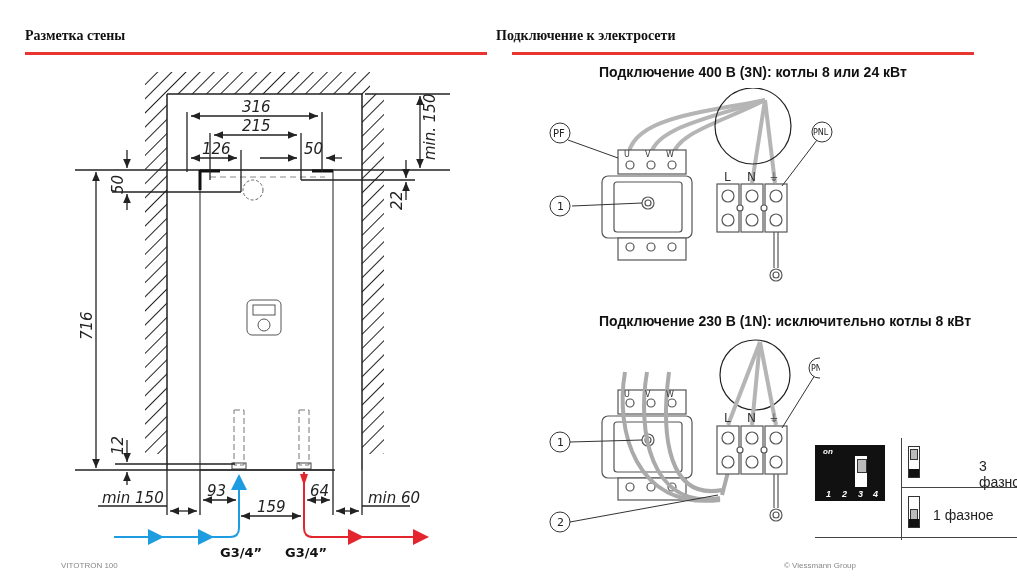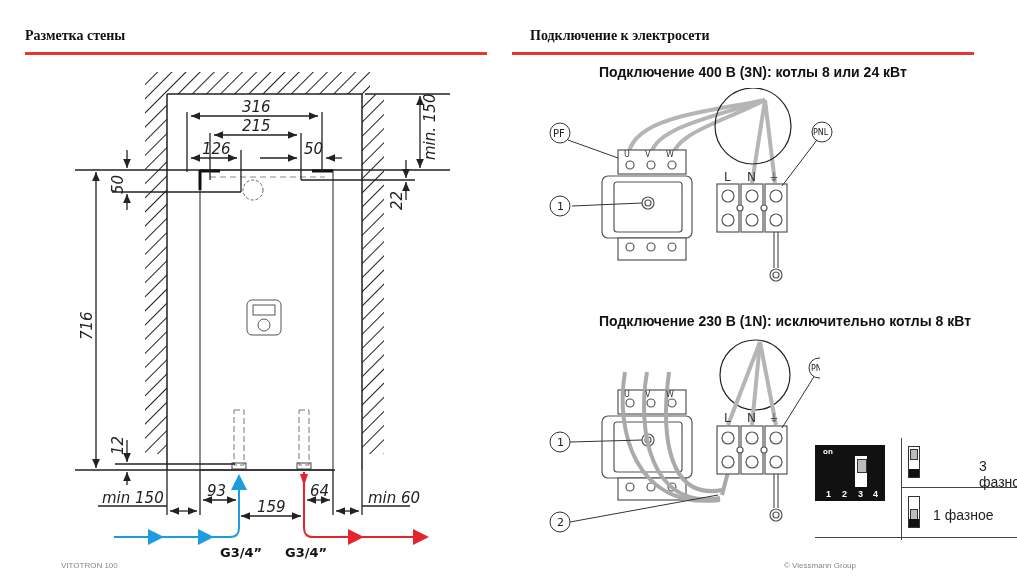--- a/index.html
+++ b/index.html
@@ -11,21 +11,21 @@
   svg text { font-family:"DejaVu Sans", sans-serif; }
   .dim { font-style:italic; font-size:15px; fill:#222; }
   .pipe-label { font-weight:bold; font-size:13px; fill:#111; font-family:"DejaVu Sans", sans-serif; }
   .phase-lbl { position:absolute; font-size:14px; color:#222; }
 </style>
 </head>
 <body>
 
 <div class="sec-title" style="left:25px;">Разметка стены</div>
 <div class="rule" style="left:25px; width:462px;"></div>
-<div class="sec-title" style="left:530px;">Подключение к электросети</div>
+<div class="sec-title" style="left:496px;">Подключение к электросети</div>
 <div class="rule" style="left:512px; width:462px;"></div>
 
 <svg style="position:absolute; left:70px; top:60px;" width="380" height="500" viewBox="0 0 380 500">
   <defs>
     <pattern id="hatch" width="10" height="10" patternUnits="userSpaceOnUse" patternTransform="rotate(45)">
       <line x1="0" y1="0" x2="0" y2="10" stroke="#222" stroke-width="2"></line>
     </pattern>
     <marker id="ah" markerWidth="8" markerHeight="8" refX="7" refY="4" orient="auto-start-reverse">
       <path d="M0,1 L7,4 L0,7 z" fill="#222"></path>
     </marker>
@@ -247,21 +247,21 @@
     <line x1="30" y1="192" x2="178" y2="165"></line>
     <circle cx="20" cy="192" r="10"></circle>
     <line x1="275" y1="45" x2="242" y2="98"></line>
     <circle cx="279" cy="38" r="10"></circle>
   </g>
   <text x="17" y="116" font-size="11" fill="#222">1</text>
   <text x="17" y="196" font-size="11" fill="#222">2</text>
   <text x="271" y="41" font-size="8" fill="#222">PNL</text>
 </svg>
 
-<div style="position:absolute; left:815px; top:445px; width:70px; height:56px; background:#111;">
+<div style="position:absolute; left:815px; top:445px; width:70px; height:56px; background:#111;font-style:italic;">
   <span style="position:absolute; left:8px; top:2px; font-size:8px; color:#fff; font-weight:bold;">on</span>
   <div style="position:absolute; left:40px; top:11px; width:12px; height:31px; background:#fff;">
     <div style="position:absolute; left:2px; top:3px; width:8px; height:12px; background:#bbb; border:1px solid #333;"></div>
   </div>
   <span style="position:absolute; left:11px; bottom:2px; font-size:9px; color:#fff; font-weight:bold;">1</span>
   <span style="position:absolute; left:27px; bottom:2px; font-size:9px; color:#fff; font-weight:bold;">2</span>
   <span style="position:absolute; left:43px; bottom:2px; font-size:9px; color:#fff; font-weight:bold;">3</span>
   <span style="position:absolute; left:58px; bottom:2px; font-size:9px; color:#fff; font-weight:bold;">4</span>
 </div>
 <div style="position:absolute; left:901px; top:438px; width:1px; height:102px; background:#444;"></div>

